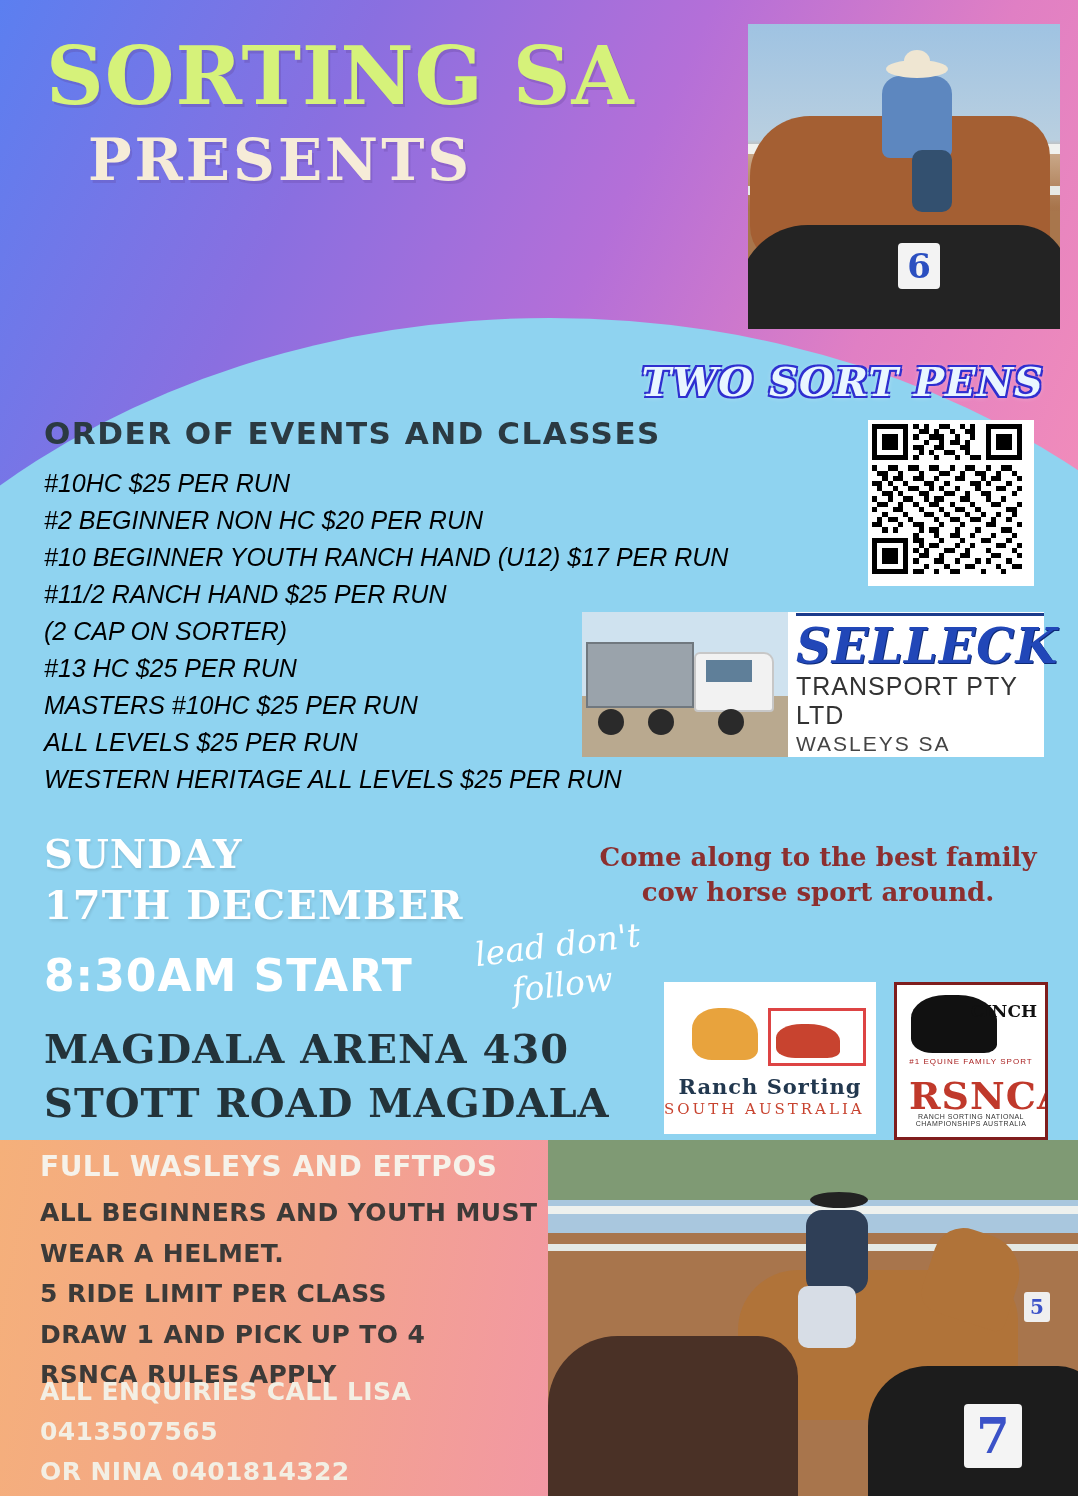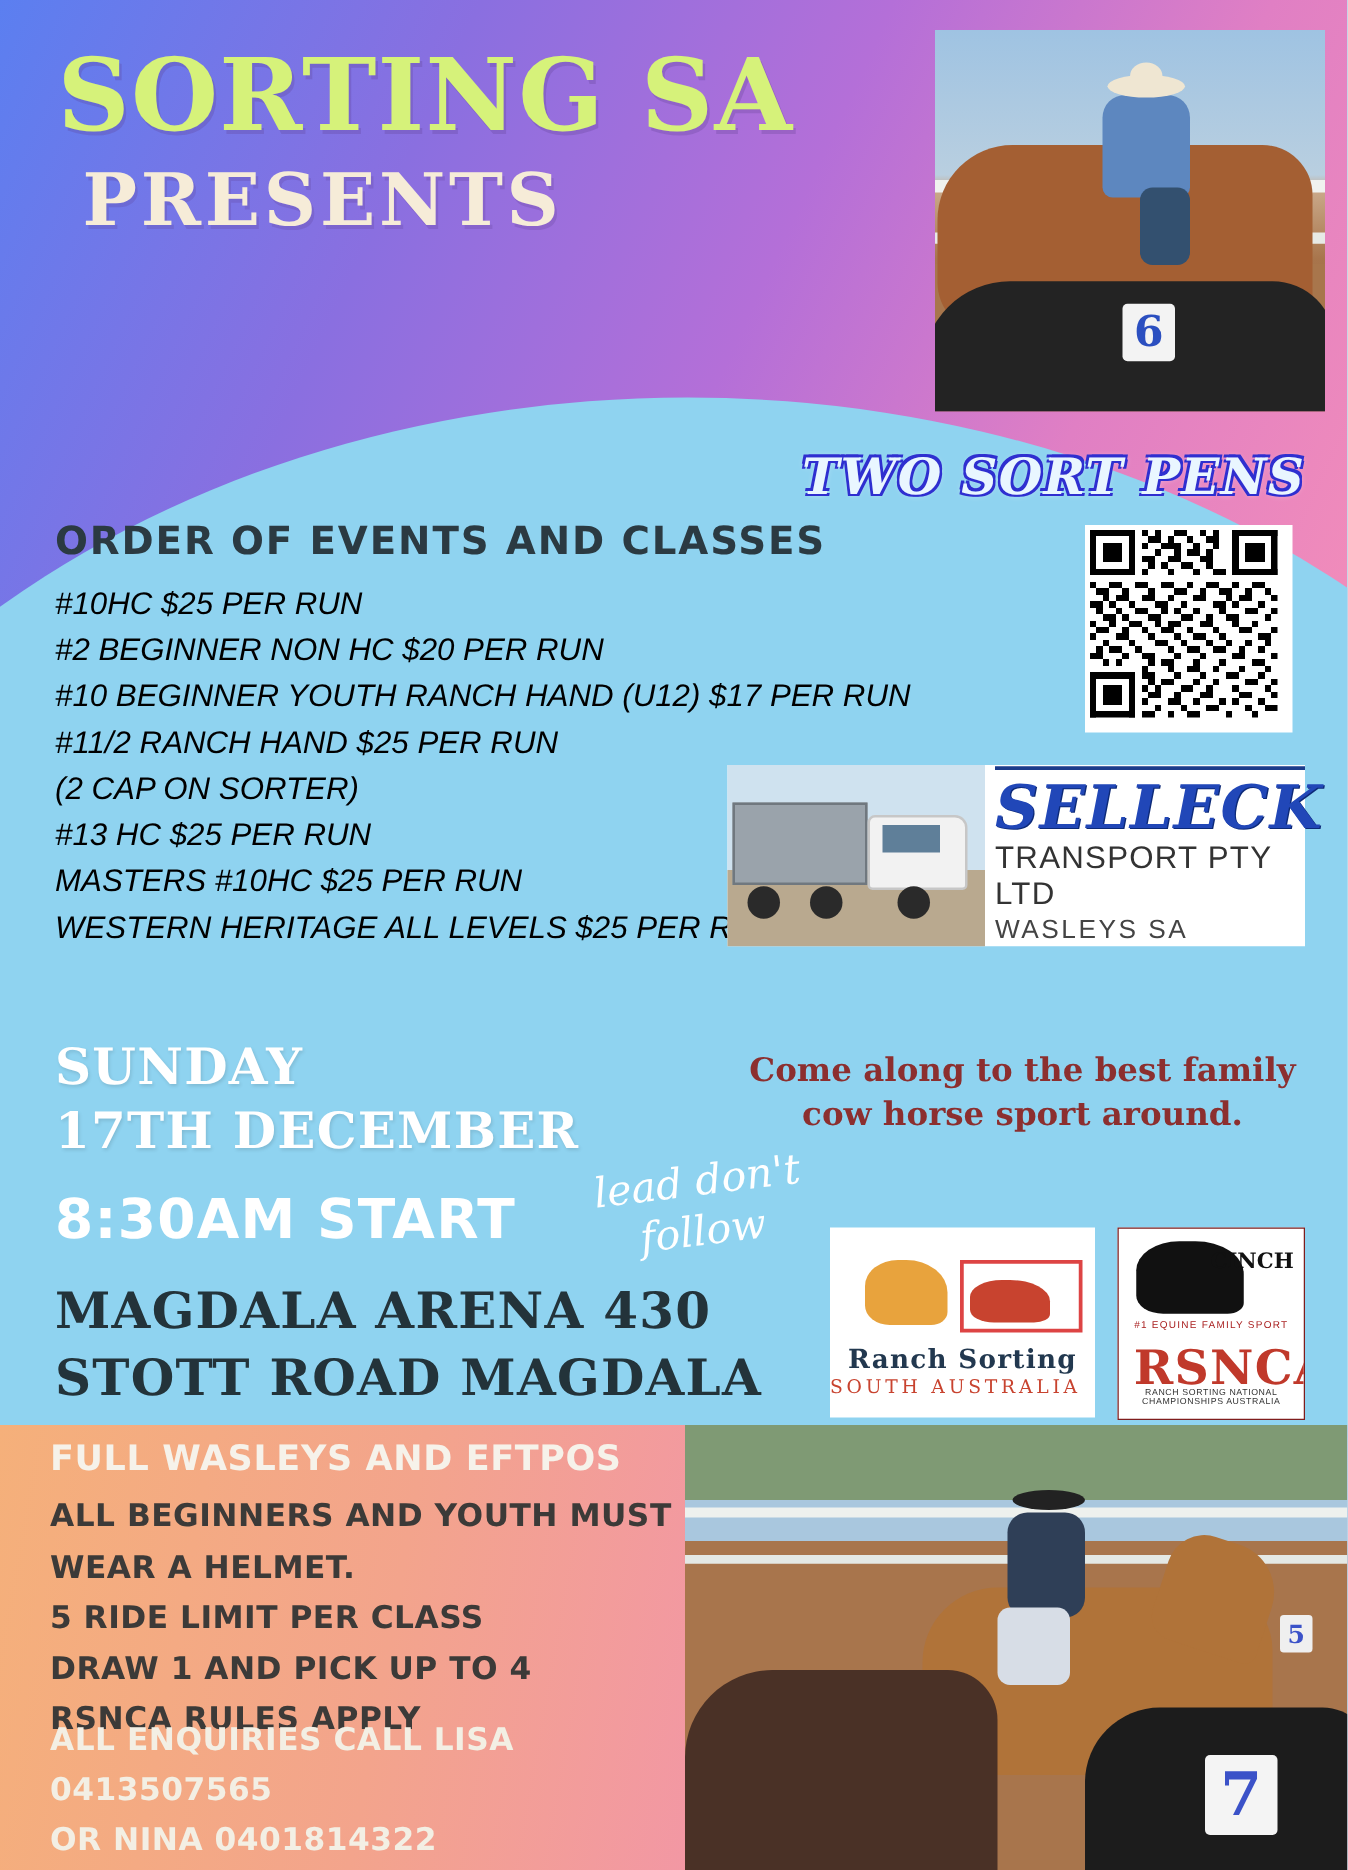--- a/index.html
+++ b/index.html
@@ -57,21 +57,21 @@
     text-shadow: 2px 3px 0 rgba(90,60,140,.25);
     margin: 0;
   }
   .headline .l2 { font-size: 80px; }
   .presents {
     font-family: "DejaVu Serif", serif;
     font-weight: bold;
     font-size: 58px;
     letter-spacing: 3px;
     color: #f6ecd8;
-    margin: 12px 0 0 20px;
+    margin: 12px 0 0 42px;
     text-shadow: 2px 3px 0 rgba(90,60,140,.22);
   }
 
   
   .photo-top {
     position: absolute;
     right: 18px; top: 24px;
     width: 312px; height: 305px;
     overflow: hidden;
     background: linear-gradient(#9fc3e2 0%, #b9cfe0 38%, #caa98a 42%, #a8754c 60%, #8d5e3c 100%);
@@ -303,21 +303,21 @@
   .logo-rssa .horse2 { position: absolute; left: 28px; top: 26px; width: 66px; height: 52px; background: #e8a33d; border-radius: 40% 50% 20% 30%; }
   .logo-rssa .cow2 { position: absolute; left: 112px; top: 42px; width: 64px; height: 34px; background: #c8432f; border-radius: 40% 50% 20% 30%; }
   .logo-rssa .t1 { position: absolute; left: 0; top: 92px; width: 100%; text-align: center; font-family: "DejaVu Serif", serif; font-weight: bold; font-size: 21px; color: #22384f; letter-spacing: 1px; }
   .logo-rssa .t2 { position: absolute; left: 0; top: 118px; width: 100%; font-family: "DejaVu Serif", serif; font-size: 15px; color: #c8432f; letter-spacing: 3px; }
 
   .logo-rsnca {
     position: absolute;
     left: 894px; top: 982px;
     width: 148px; height: 152px;
     background: #fff;
-    border: 1px solid #7f1d1d;
+    border: 3px solid #7f1d1d;
     overflow: hidden;
   }
   .logo-rsnca .silhouette { position: absolute; left: 14px; top: 10px; width: 86px; height: 58px; background: #111; border-radius: 40% 45% 15% 25%; }
   .logo-rsnca .cinch { position: absolute; right: 8px; top: 16px; font-family: "DejaVu Serif", serif; font-weight: bold; font-size: 17px; color: #111; }
   .logo-rsnca .sport { position: absolute; left: 0; top: 72px; width: 100%; text-align: center; font-size: 8px; letter-spacing: 1px; color: #a22; }
   .logo-rsnca .big { position: absolute; left: 12px; top: 88px; width: 100%; text-align: center; font-family: "DejaVu Serif", serif; font-weight: bold; font-size: 38px; color: #c0392b; letter-spacing: 1px; }
   .logo-rsnca .small { position: absolute; left: 0; top: 128px; width: 100%; text-align: center; font-size: 7px; letter-spacing: .5px; color: #333; }
 
   
   .bottom-band {
@@ -619,20 +619,21 @@
 
   <div class="events">
     <h2>ORDER OF EVENTS AND CLASSES</h2>
     <div class="line">#10HC $25 PER RUN</div>
     <div class="line">#2 BEGINNER NON HC $20 PER RUN</div>
     <div class="line">#10 BEGINNER YOUTH RANCH HAND (U12) $17 PER RUN</div>
     <div class="line">#11/2 RANCH HAND $25 PER RUN</div>
     <div class="line">(2 CAP ON SORTER)</div>
     <div class="line">#13 HC $25 PER RUN</div>
     <div class="line">MASTERS #10HC $25 PER RUN</div>
+    <div class="line">ALL LEVELS $25 PER RUN</div>
     <div class="line">WESTERN HERITAGE ALL LEVELS $25 PER RUN</div>
   </div>
 
   <div class="sponsor-label">Proudly Sponsored by</div>
   <div class="sponsor-card">
     <div class="truck">
       <div class="trailer"></div>
       <div class="cab"></div>
       <div class="win"></div>
       <div class="w1"></div>

